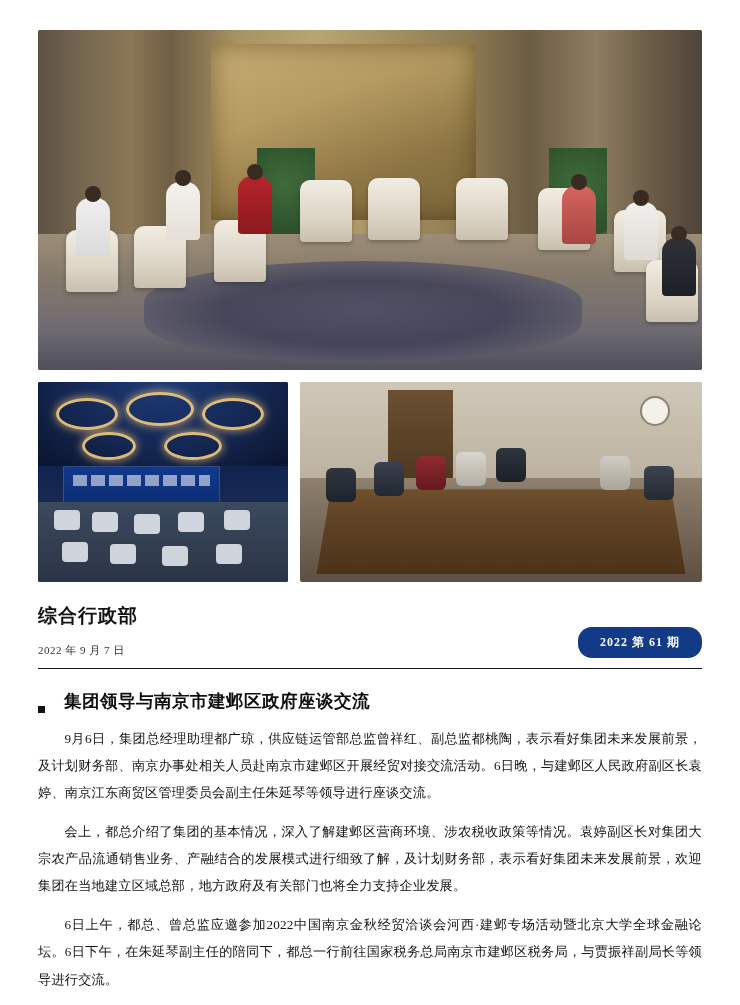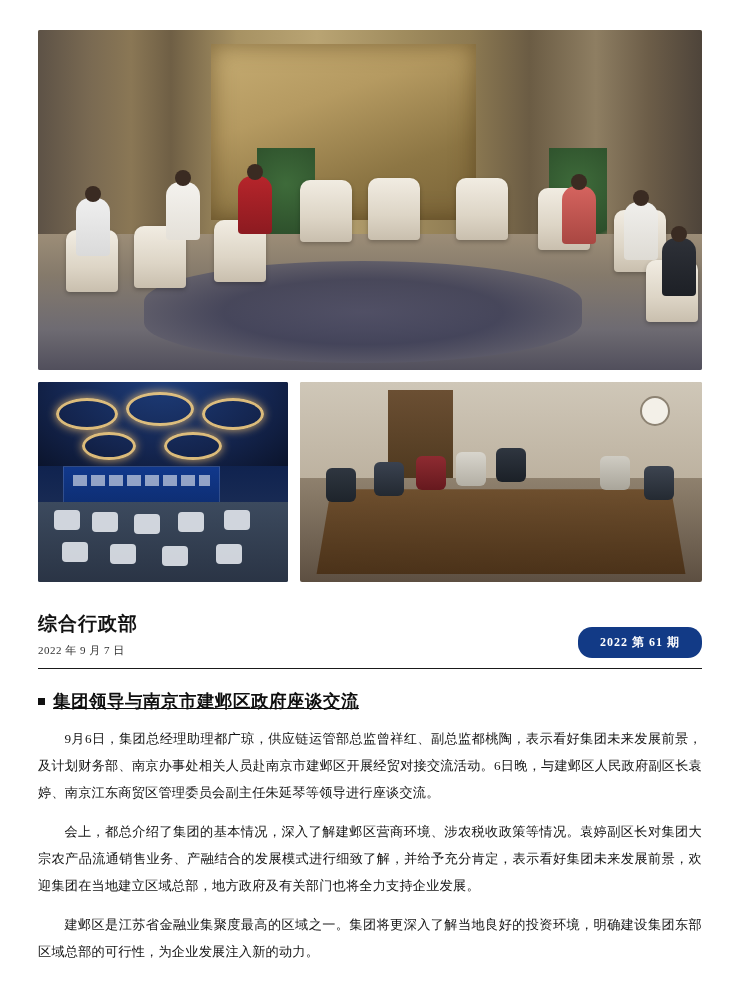--- a/index.html
+++ b/index.html
@@ -158,21 +158,21 @@
     font-family: "Liberation Serif", serif;
     font-size: 19px;
     font-weight: 700;
     color: #111;
     letter-spacing: 1px;
   }
   .date {
     font-family: "Liberation Serif", serif;
     font-size: 11px;
     color: #333;
-    margin-top: 6px;
+    margin-top: 14px;
     letter-spacing: .5px;
   }
   .issue-pill {
     background: #123a86;
     color: #ffffff;
     font-family: "Liberation Serif", serif;
     font-size: 12px;
     font-weight: 700;
     letter-spacing: 1px;
     padding: 7px 22px;
@@ -186,24 +186,23 @@
   }
 
   
   .article { margin-top: 20px; }
   .headline {
     font-family: "Liberation Serif", serif;
     font-size: 17.5px;
     font-weight: 700;
     color: #0f0f0f;
     display: flex;
-    align-items: center;
-    gap: 8px;
+    align-items: flex-end;
+    gap: 19px;
     letter-spacing: .5px;
-    text-decoration: underline;
   }
   .bullet-sq {
     display: inline-block;
     width: 7px; height: 7px;
     background: #111;
     flex: 0 0 auto;
   }
   .body p {
     font-family: "Liberation Serif", serif;
     font-size: 13.2px;
@@ -307,18 +306,19 @@
   </div>
   <hr class="rule">
 
   <div class="article">
     <div class="headline">
       <span class="bullet-sq"></span>
       <span>集团领导与南京市建邺区政府座谈交流</span>
     </div>
     <div class="body">
       <p>9月6日，集团总经理助理都广琼，供应链运管部总监曾祥红、副总监都桃陶，表示看好集团未来发展前景，及计划财务部、南京办事处相关人员赴南京市建邺区开展经贸对接交流活动。6日晚，与建邺区人民政府副区长袁婷、南京江东商贸区管理委员会副主任朱延琴等领导进行座谈交流。</p>
-      <p>会上，都总介绍了集团的基本情况，深入了解建邺区营商环境、涉农税收政策等情况。袁婷副区长对集团大宗农产品流通销售业务、产融结合的发展模式进行细致了解，并给予充分肯定，表示看好集团未来发展前景，欢迎集团在当地建立区域总部，地方政府及有关部门也将全力支持企业发展。</p>
+      <p>会上，都总介绍了集团的基本情况，深入了解建邺区营商环境、涉农税收政策等情况。袁婷副区长对集团大宗农产品流通销售业务、产融结合的发展模式进行细致了解，及计划财务部，表示看好集团未来发展前景，欢迎集团在当地建立区域总部，地方政府及有关部门也将全力支持企业发展。</p>
+      <p>6日上午，都总、曾总监应邀参加2022中国南京金秋经贸洽谈会河西·建邺专场活动暨北京大学全球金融论坛。6日下午，在朱延琴副主任的陪同下，都总一行前往国家税务总局南京市建邺区税务局，与贾振祥副局长等领导进行交流。</p>
       <p>建邺区是江苏省金融业集聚度最高的区域之一。集团将更深入了解当地良好的投资环境，明确建设集团东部区域总部的可行性，为企业发展注入新的动力。</p>
     </div>
   </div>
 
 </div>
 
 </body></html>

